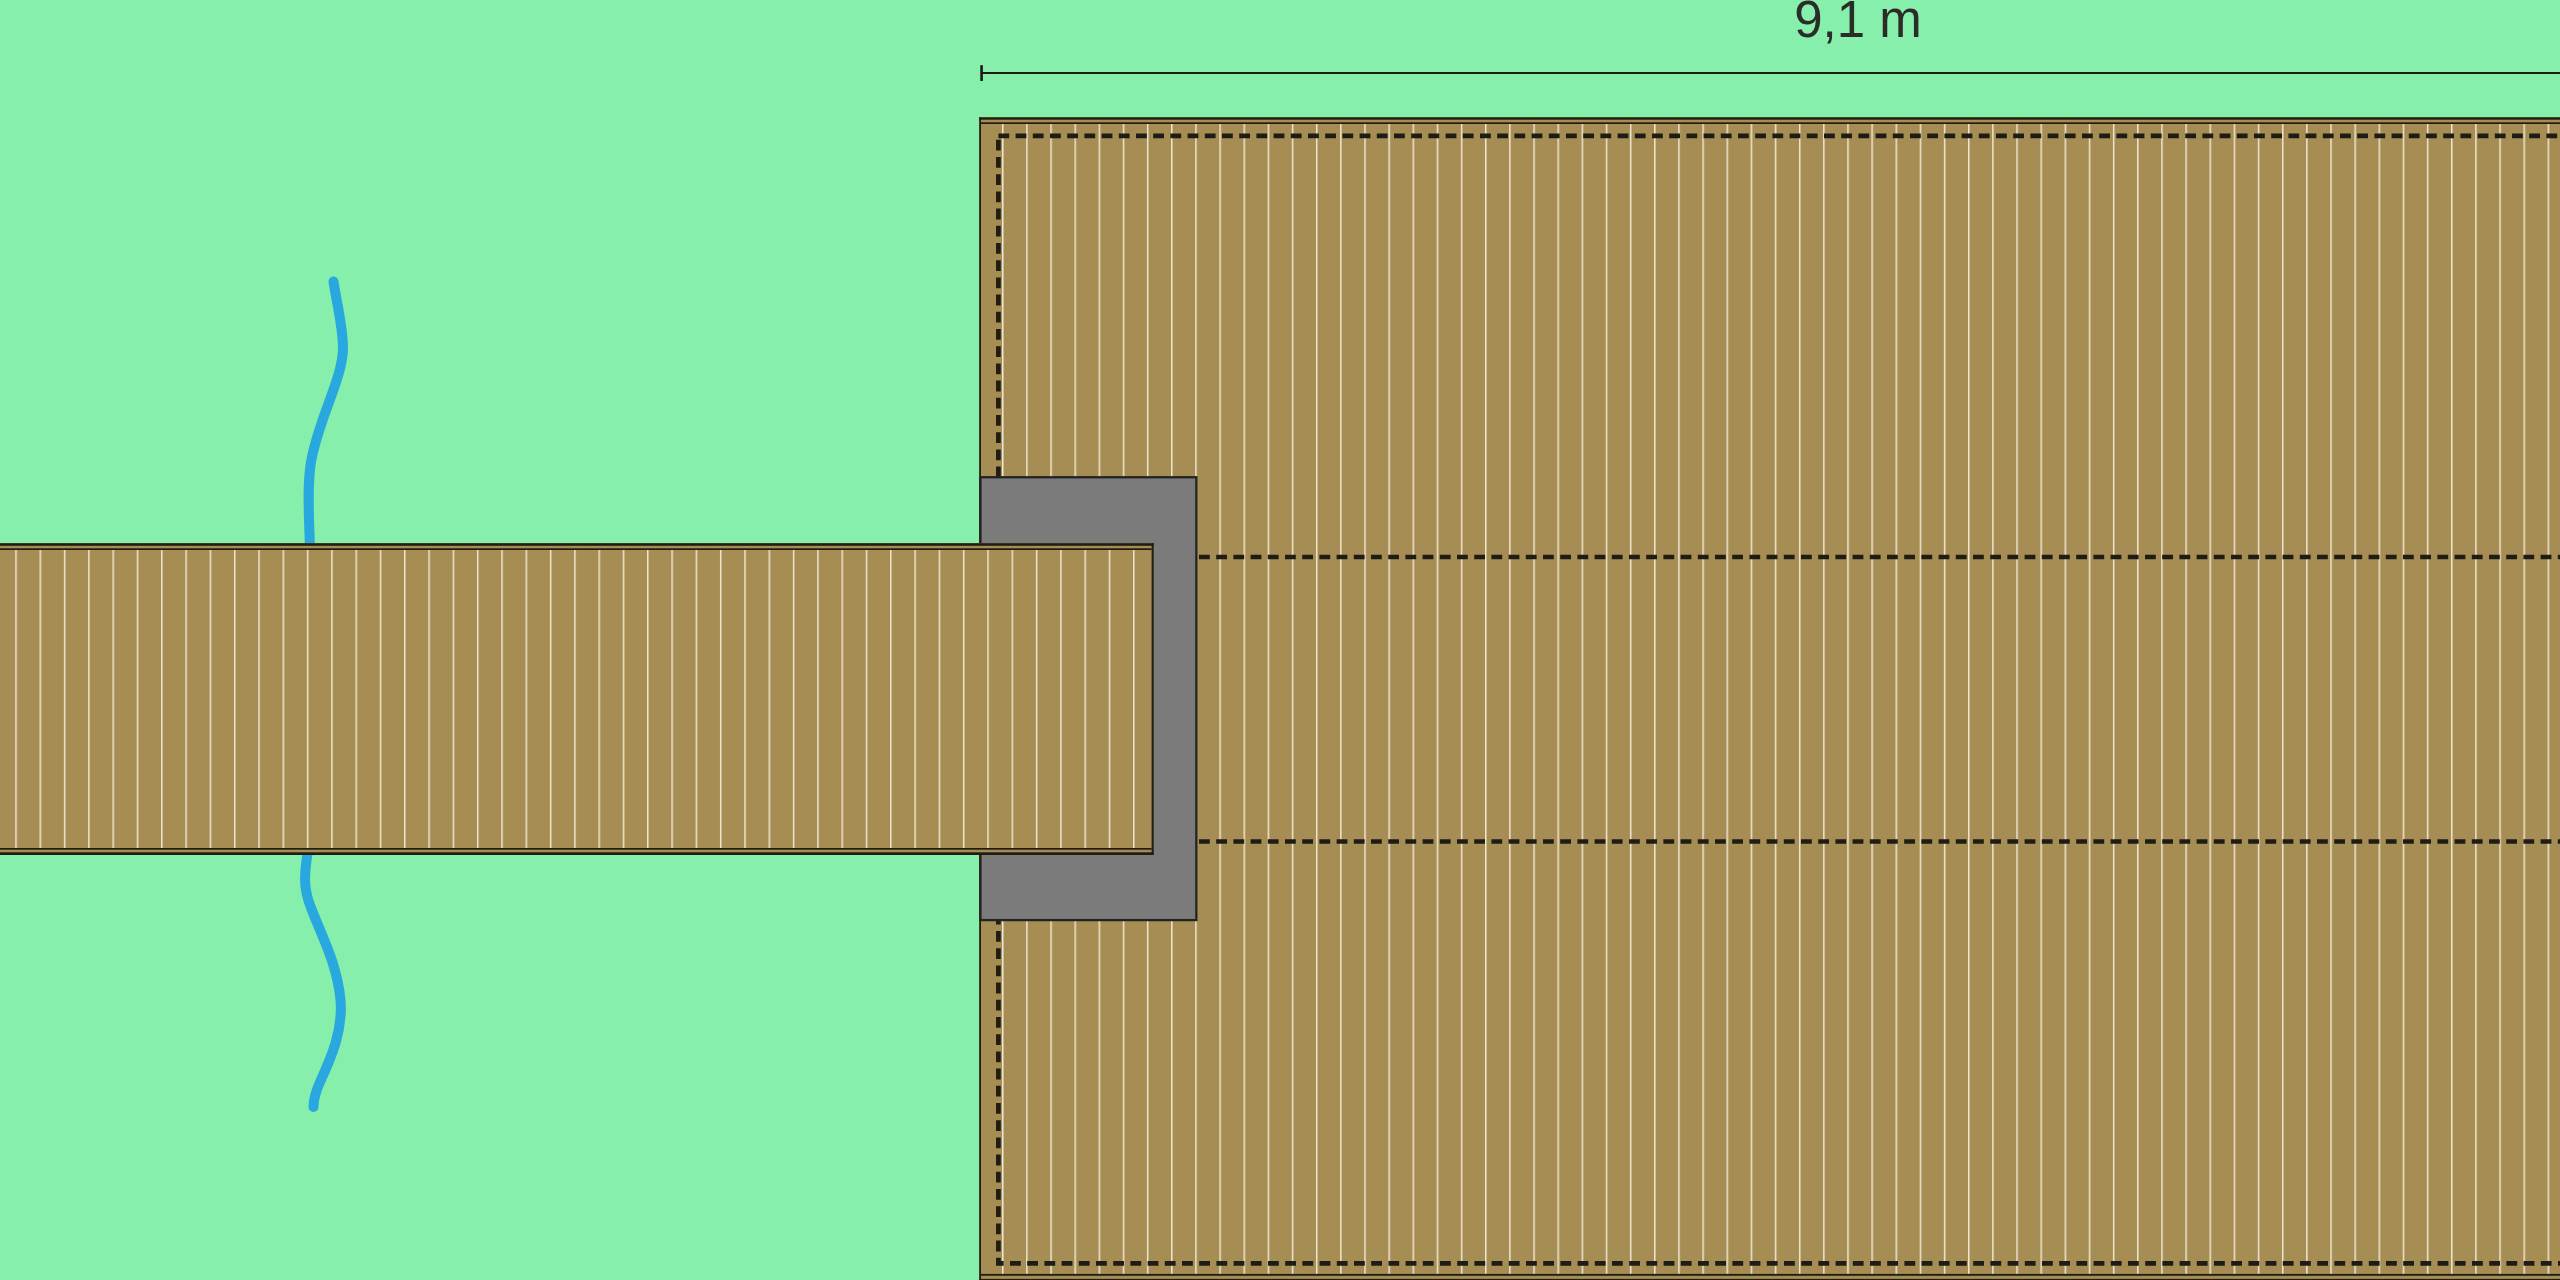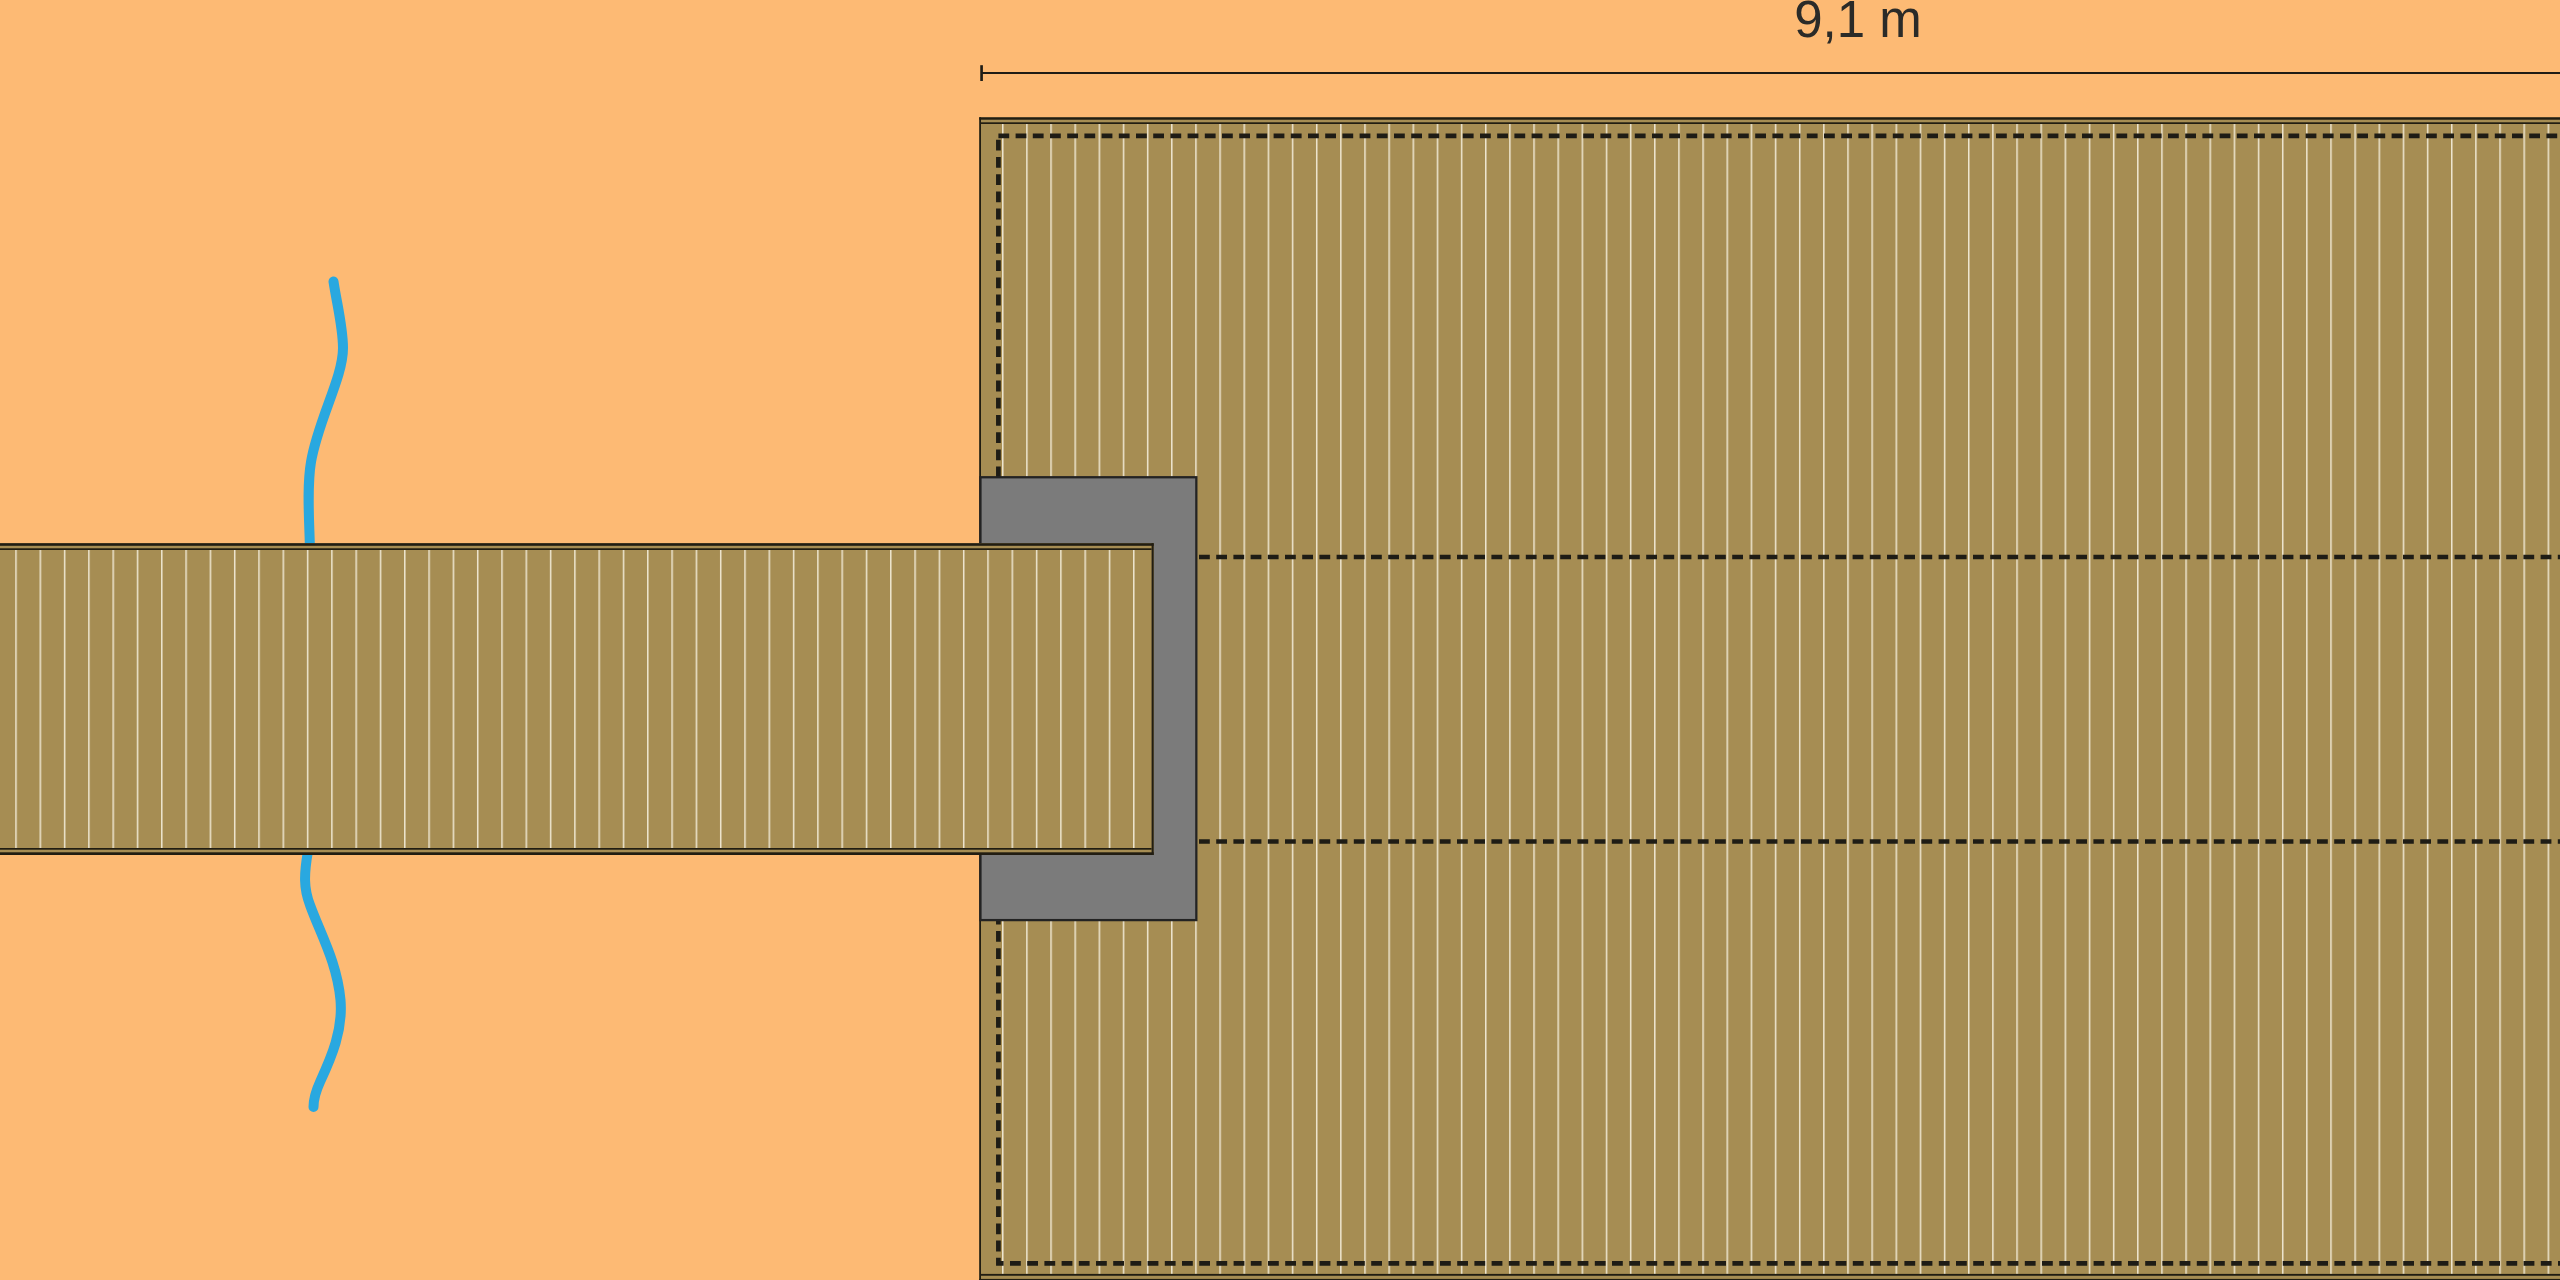--- a/index.html
+++ b/index.html
@@ -1,16 +1,16 @@
 <!DOCTYPE html>
 <html><head>
 <meta charset="utf-8">
 <style>
   html,body{margin:0;padding:0;background:#ffffff;}
-  #canvas{position:relative;width:2560px;height:1280px;overflow:hidden;background:#fdba74;
+  #canvas{position:relative;width:2560px;height:1280px;overflow:hidden;background:#86efac;
           font-family:"Liberation Sans", sans-serif;}
 </style>
 </head>
 <body>
 <div id="canvas">
 <svg width="2560" height="1280" viewBox="0 0 2560 1280" xmlns="http://www.w3.org/2000/svg">
   <defs>
     <pattern id="deckPlanks" x="1002" y="0" width="24.15" height="8" patternUnits="userSpaceOnUse">
       <rect width="24.15" height="8" fill="#a68d53"></rect>
       <rect x="0" width="1.5" height="8" fill="#eee6d0"></rect>

